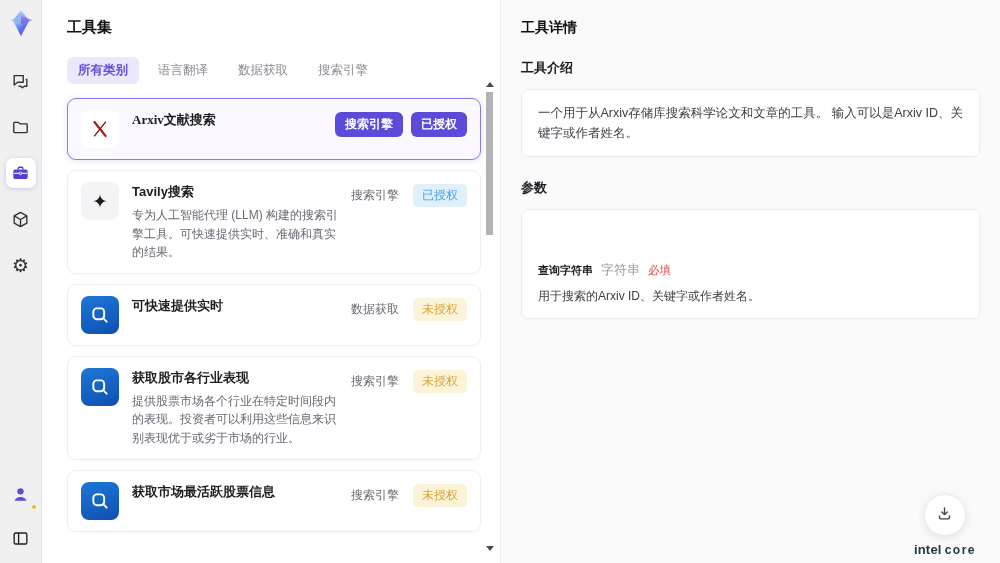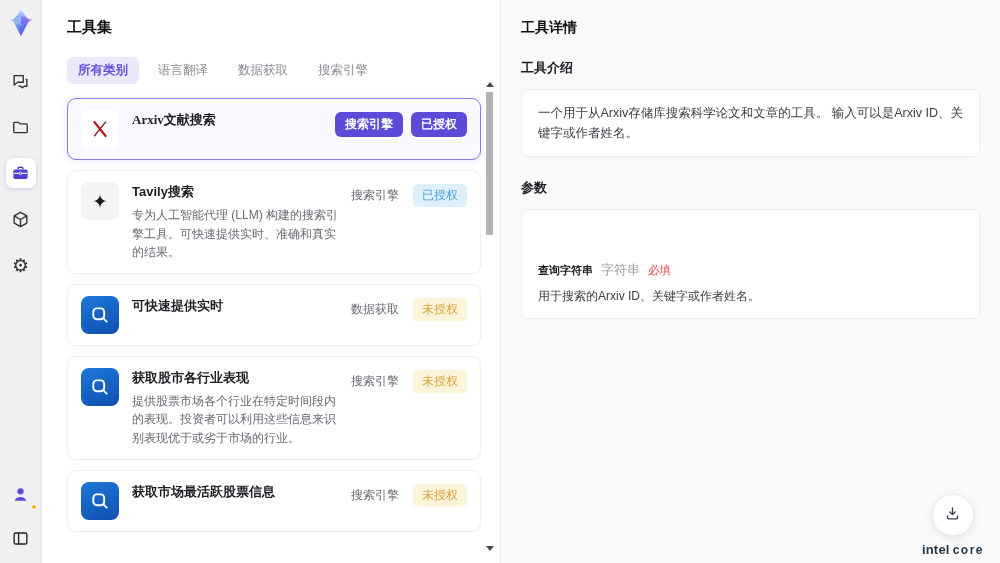--- a/index.html
+++ b/index.html
@@ -90,21 +90,21 @@
     background:#fff; border:1px solid #eeeeef; border-radius:7px; margin-top:12px;
     padding:13px 16px; box-shadow:0 1px 2px rgba(0,0,0,.02);
   }
   .intro-text { font-size:12.5px; color:#3c3c44; line-height:1.6; }
   .param-head { display:flex; align-items:baseline; gap:8px; }
   .param-name { font-size:11px; font-weight:bold; color:#1c1c22;margin-top:40px; }
   .param-type { font-size:13px; color:#9a9aa2; }
   .param-required { font-size:11.5px; color:#e5484d; }
   .param-desc { font-size:12px; color:#404040; margin-top:9px; }
 
-  .corner { position:absolute; right:16px; bottom:6px; display:flex; flex-direction:column; align-items:center; }
+  .corner { position:absolute; right:24px; bottom:6px; display:flex; flex-direction:column; align-items:center; }
   .dl-btn {
     width:42px; height:42px; border-radius:50%; background:#fff; border:1px solid #ededf0;
     box-shadow:0 2px 8px rgba(0,0,0,.10); display:flex; align-items:center; justify-content:center;
     cursor:pointer;
   }
   .brand { margin-top:6px; color:#253746; font-size:13px; display:flex; align-items:baseline; gap:3px; }
   .brand .b1 { font-weight:bold; letter-spacing:.2px; }
   .brand .b2 { font-weight:700; font-size:12px; letter-spacing:1.5px; }
 </style>
 </head>

